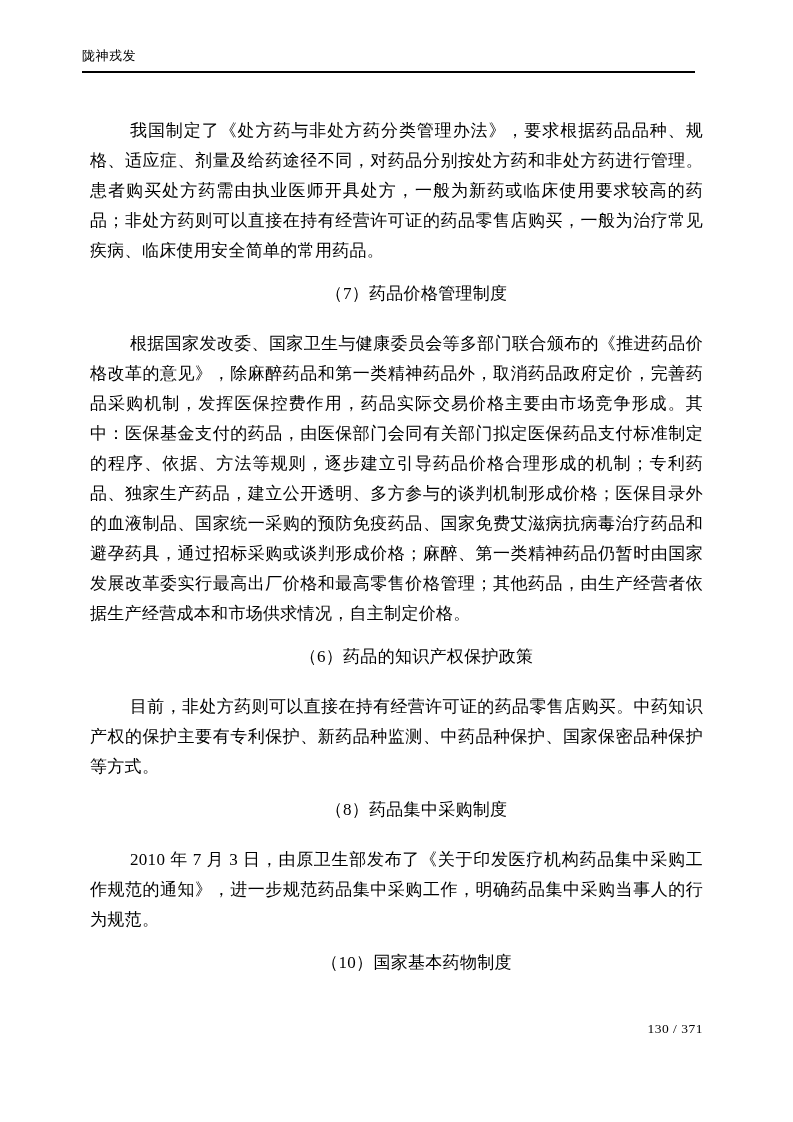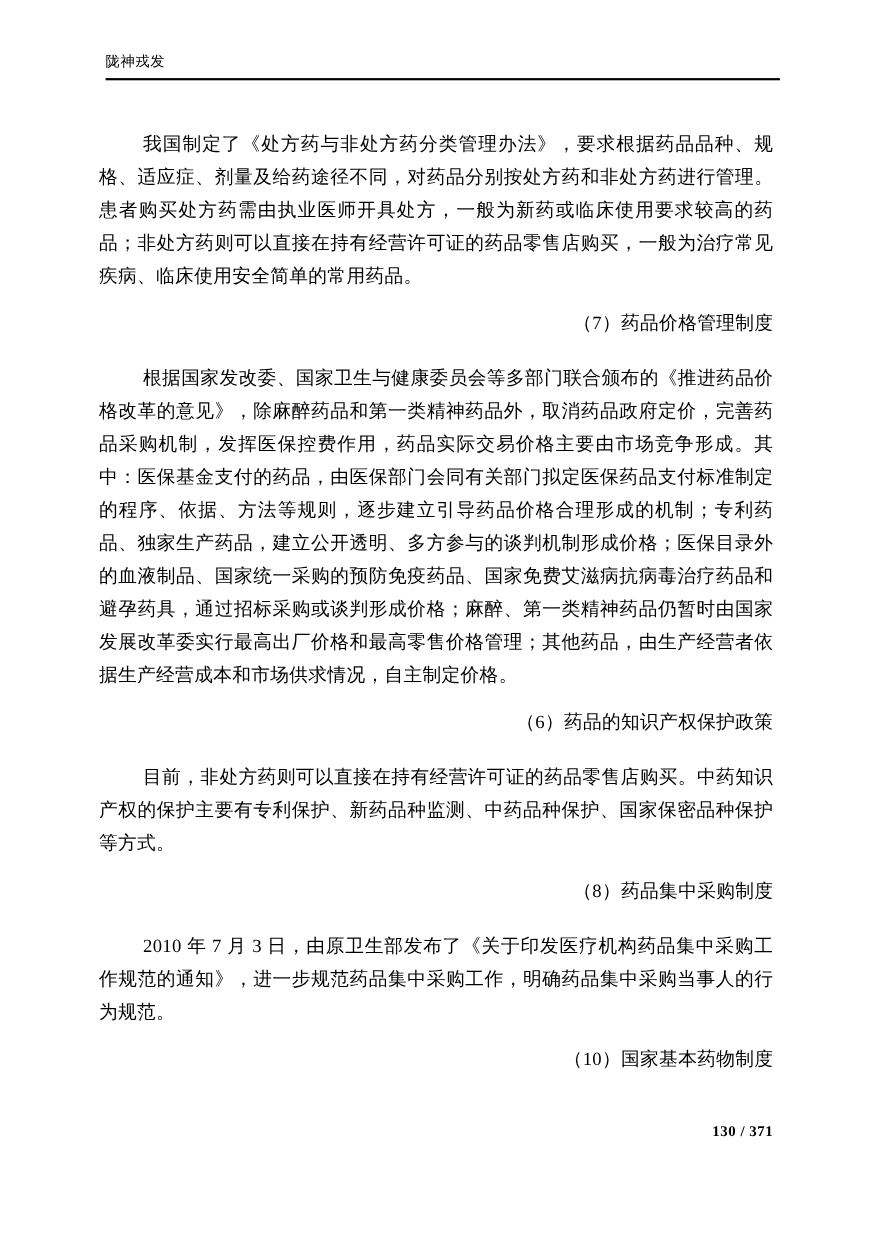--- a/index.html
+++ b/index.html
@@ -11,21 +11,21 @@
     position: relative;
     width: 793px;
     height: 1122px;
     background: #ffffff;
     color: #000000;
     font-family: "Liberation Serif", "DejaVu Serif", serif;
     overflow: hidden;
   }
   .header {
     position: absolute;
-    left: 96px;
+    left: 82px;
     top: 46px;
     width: 613px;
     display: flex;
     justify-content: space-between;
     align-items: flex-end;
     font-size: 13px;
     line-height: 20px;
     padding-bottom: 5px;
     border-bottom: 2px solid #000000;
     letter-spacing: 0.5px;
@@ -43,31 +43,31 @@
     margin: 13px 0;
     text-indent: 40px;
   }
   .block:first-child { margin-top: 0; }
   .block.paragraph {
     text-align: justify;
     text-justify: inter-ideograph;
     margin-top: 20px;
   }
   .block.heading {
-    text-align: right;
+    text-align: center;
   }
   .footer {
     position: absolute;
     left: 90px;
     top: 1021px;
     width: 613px;
     text-align: right;
     font-size: 13.5px;
     line-height: 16px;
-    font-weight: bold;
+    font-weight: normal;
     letter-spacing: 0.5px;
   }
 </style>
 </head>
 <body>
 
 <div class="page">
 
   <div class="header">
     <span>陇神戎发</span>

